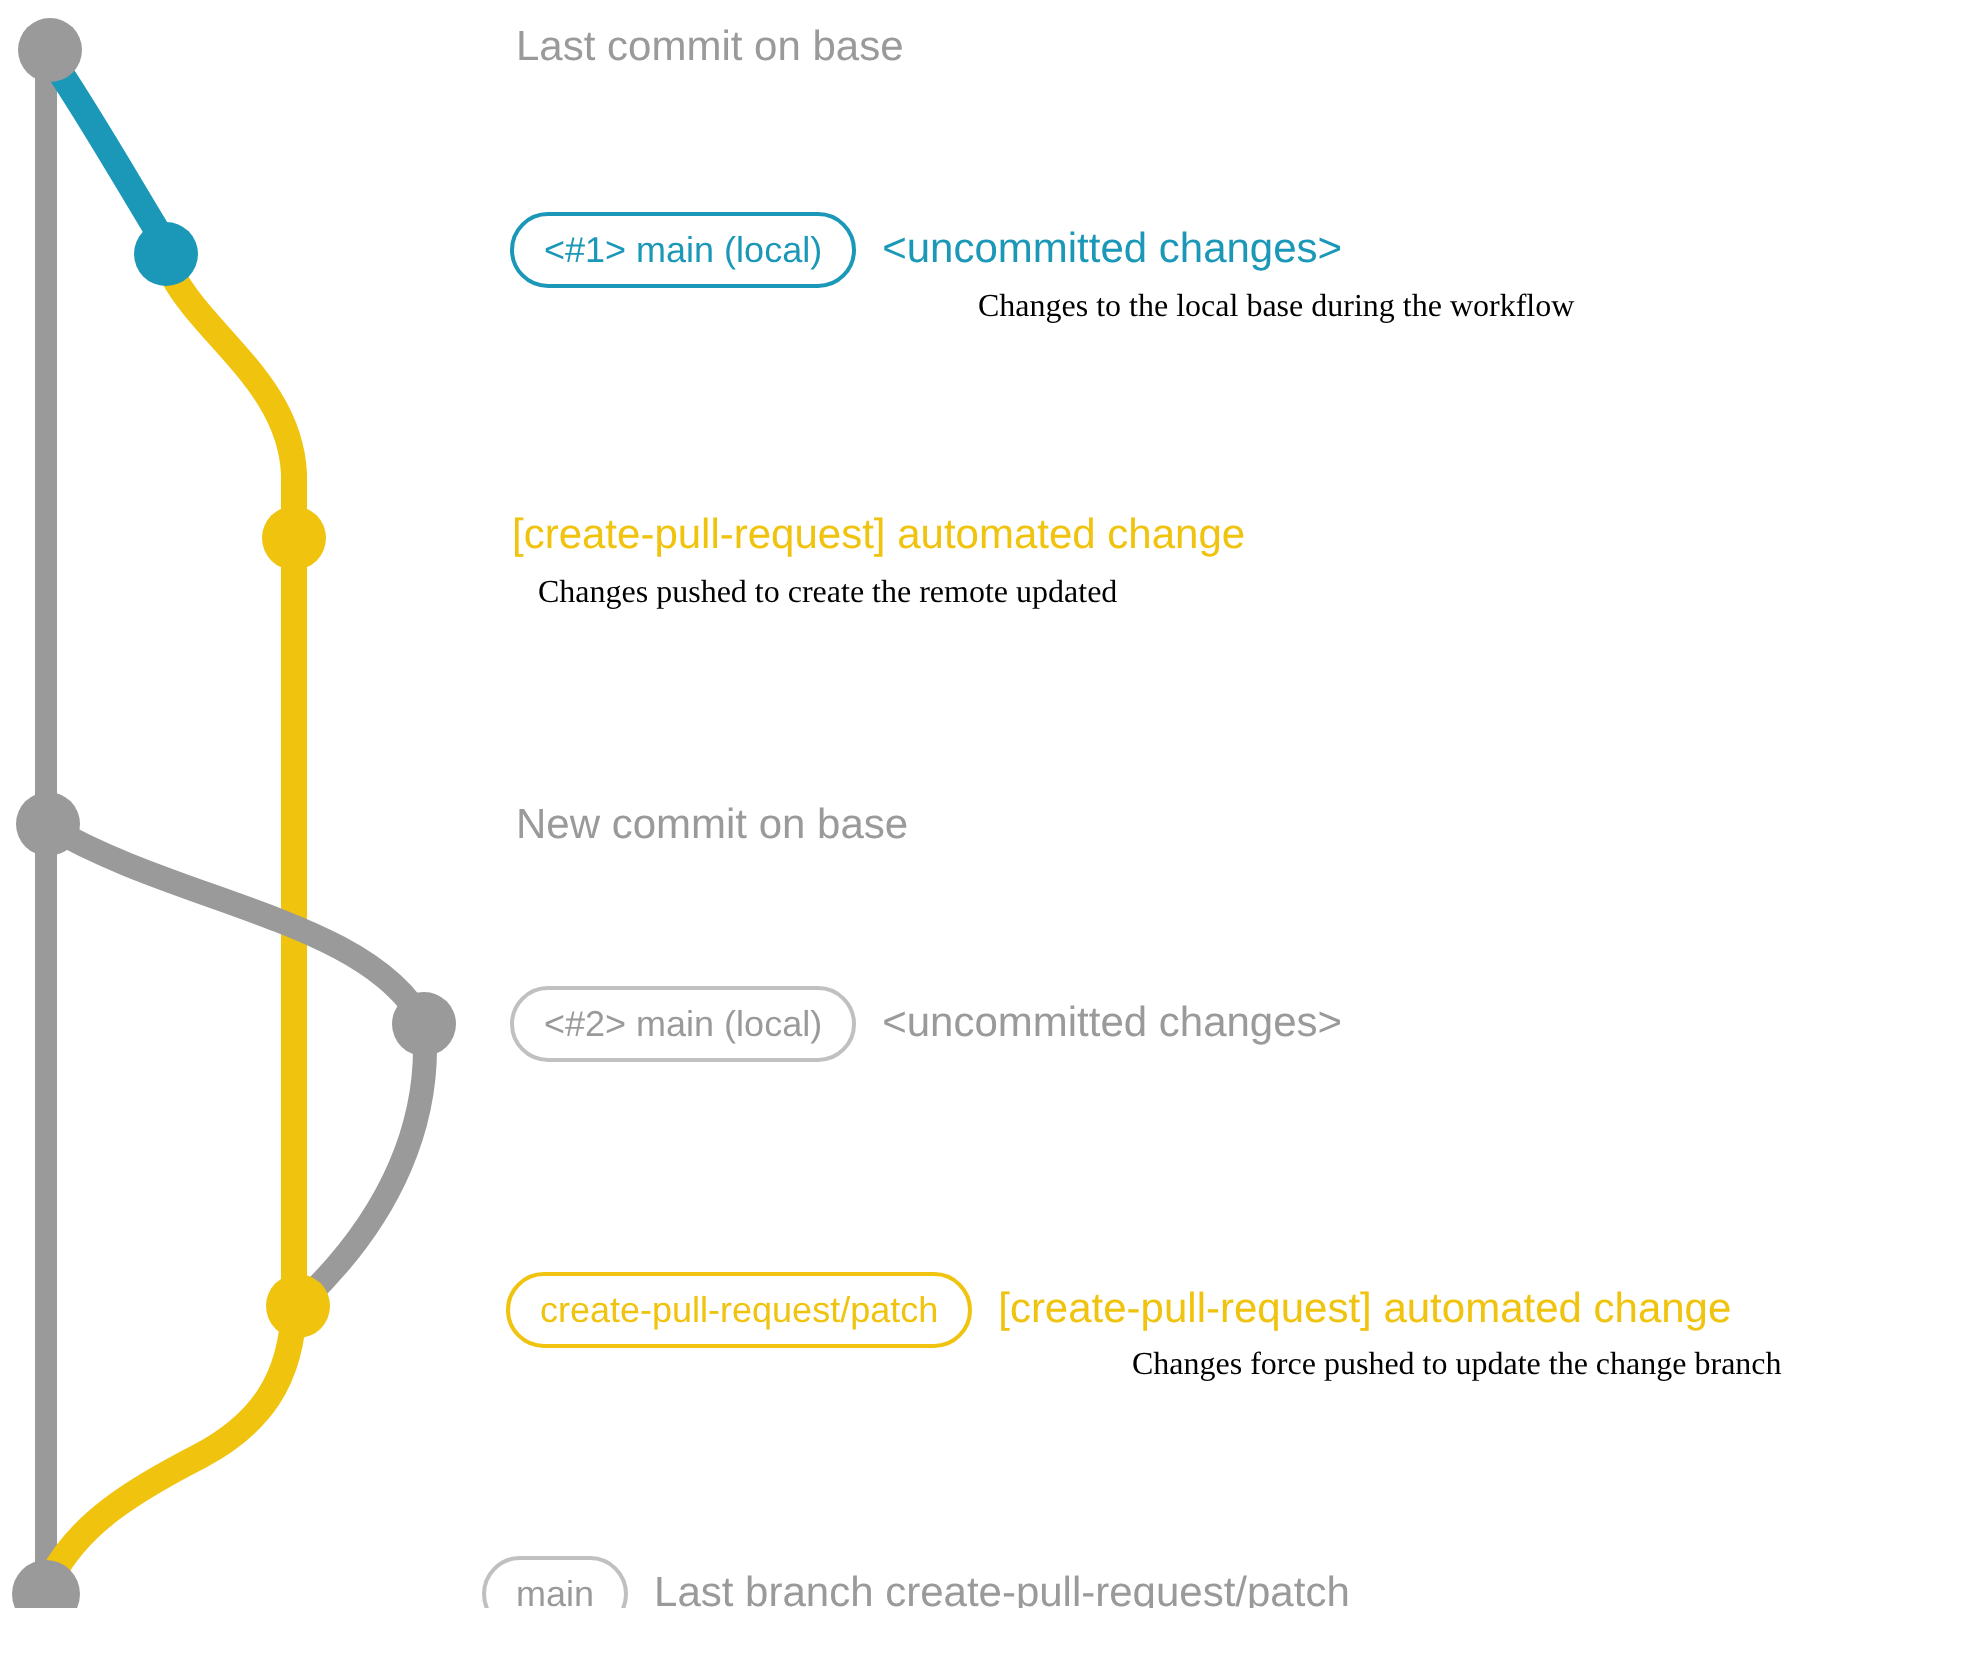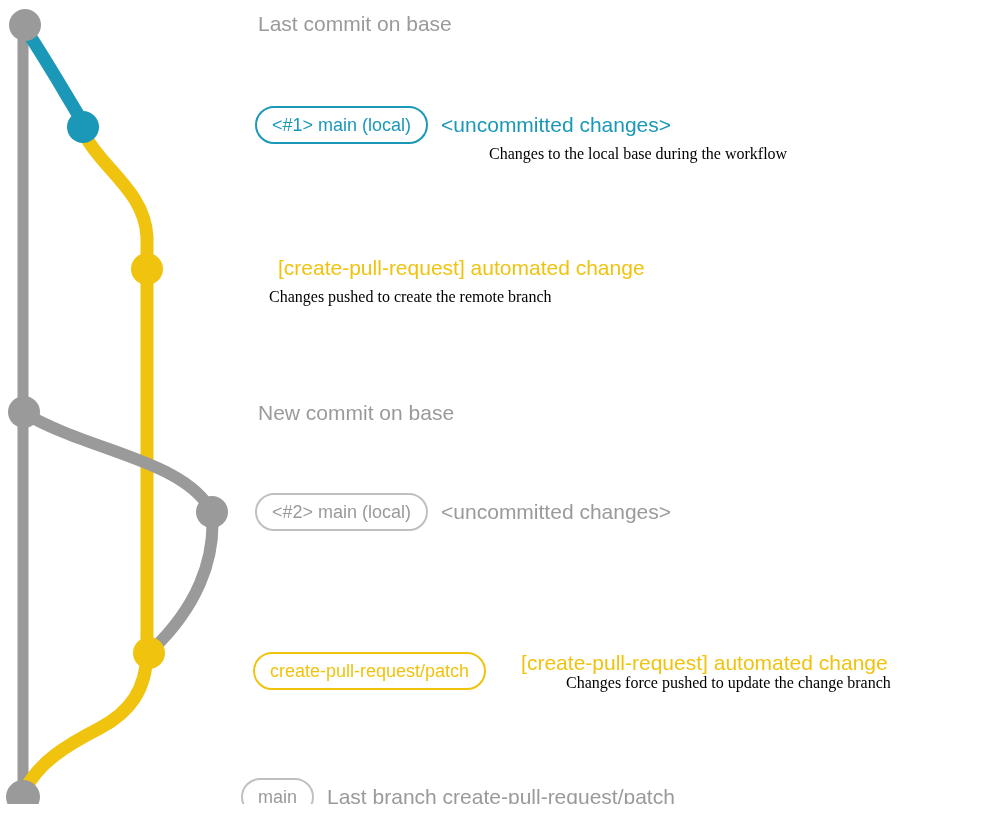--- a/index.html
+++ b/index.html
@@ -38,25 +38,25 @@
     align-items: center;
     height: 38px;
     box-sizing: border-box;
     padding: 0 15px;
     border: 2px solid;
     border-radius: 19px;
     font-size: 18px;
     white-space: nowrap;
   }
   .badge.blue    { border-color: var(--blue);        color: var(--blue); }
-  .badge.yellowb { border-color: var(--yellow);      color: var(--yellow); margin-top: 16px; }
+  .badge.yellowb { border-color: var(--yellow);      color: var(--yellow); }
   .badge.grayb   { border-color: var(--gray_border); color: var(--gray_text); }
   .title { font-size: 21px; white-space: nowrap; }
   .title.blue   { color: var(--blue); }
-  .title.yellow { color: var(--yellow); margin-left: 22px; }
+  .title.yellow { color: var(--yellow); }
   .title.grayt  { color: var(--gray_text); }
   .abs { position: absolute; }
   .caption {
     position: absolute;
     font-family: "Liberation Serif", serif;
     font-size: 16px;
     color: var(--ink);
     white-space: nowrap;
   }
 </style>
@@ -82,21 +82,21 @@
 
   <div class="label" style="left:258px; top:12px">Last commit on base</div>
 
   <div class="row" style="left:255px; top:106px">
     <span class="badge blue">&lt;#1&gt; main (local)</span>
     <span class="title blue">&lt;uncommitted changes&gt;</span>
   </div>
   <div class="caption" style="left:489px; top:145px">Changes to the local base during the workflow</div>
 
   <div class="title yellow abs" style="left:256px; top:256px">[create-pull-request] automated change</div>
-  <div class="caption" style="left:269px; top:288px">Changes pushed to create the remote branch</div>
+  <div class="caption" style="left:269px; top:288px">Changes pushed to create the remote updated</div>
 
   <div class="label" style="left:258px; top:401px">New commit on base</div>
 
   <div class="row" style="left:255px; top:493px">
     <span class="badge grayb">&lt;#2&gt; main (local)</span>
     <span class="title grayt">&lt;uncommitted changes&gt;</span>
   </div>
 
   <div class="row" style="left:253px; top:636px">
     <span class="badge yellowb">create-pull-request/patch</span>

